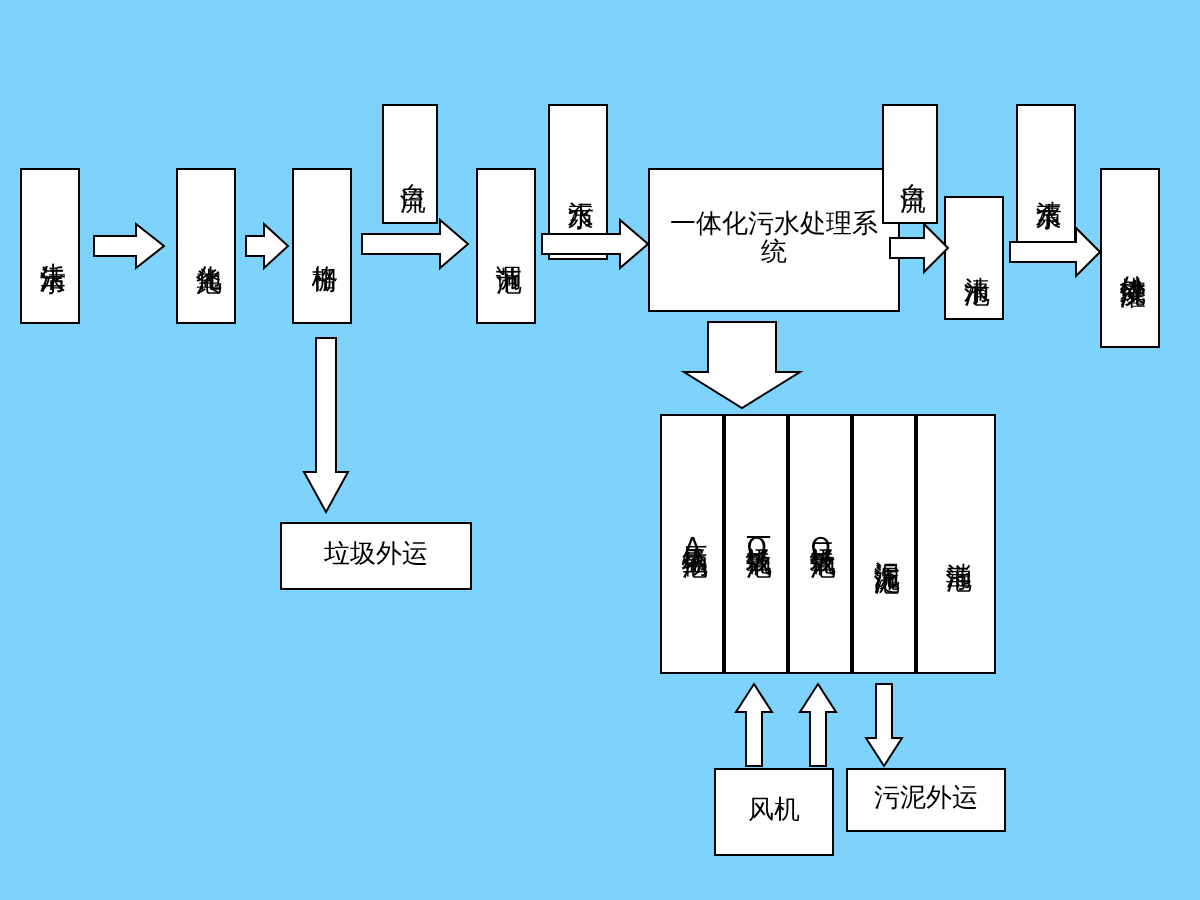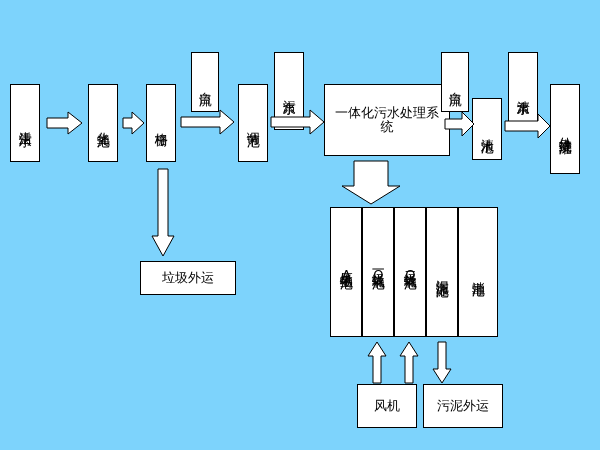--- a/index.html
+++ b/index.html
@@ -77,21 +77,21 @@
   <div class="box vtext" style="left:362px; top:207px; width:32px;  height:130px;">一级耗氧池O</div>
 
   <div class="box vtext" style="left:394px; top:207px; width:32px;  height:130px;">二级耗氧池O</div>
 
   <div class="box vtext" style="left:426px; top:207px; width:32px;  height:130px;">污泥沉淀池</div>
 
   <div class="box vtext" style="left:458px; top:207px; width:40px;  height:130px;">消毒池</div>
 
   <div class="box htext" style="left:357px; top:384px; width:60px;  height:44px;">风机</div>
 
-  <div class="box htext" style="left:423px; top:384px; width:80px;  height:44px;">污泥外运</div>
+  <div class="box htext" style="left:423px; top:384px; width:80px;  height:32px;">污泥外运</div>
 
   <div class="arrow" style="left:46px; top:110px;">
     <svg width="38" height="26" viewBox="0 0 38 26">
       <polygon points="1,8 22,8 22,2 36,13 22,24 22,18 1,18" fill="#ffffff" stroke="#000000" stroke-width="1"></polygon>
     </svg>
   </div>
 
   <div class="arrow" style="left:122px; top:110px;">
     <svg width="24" height="26" viewBox="0 0 24 26">
       <polygon points="1,8 10,8 10,2 22,13 10,24 10,18 1,18" fill="#ffffff" stroke="#000000" stroke-width="1"></polygon>

